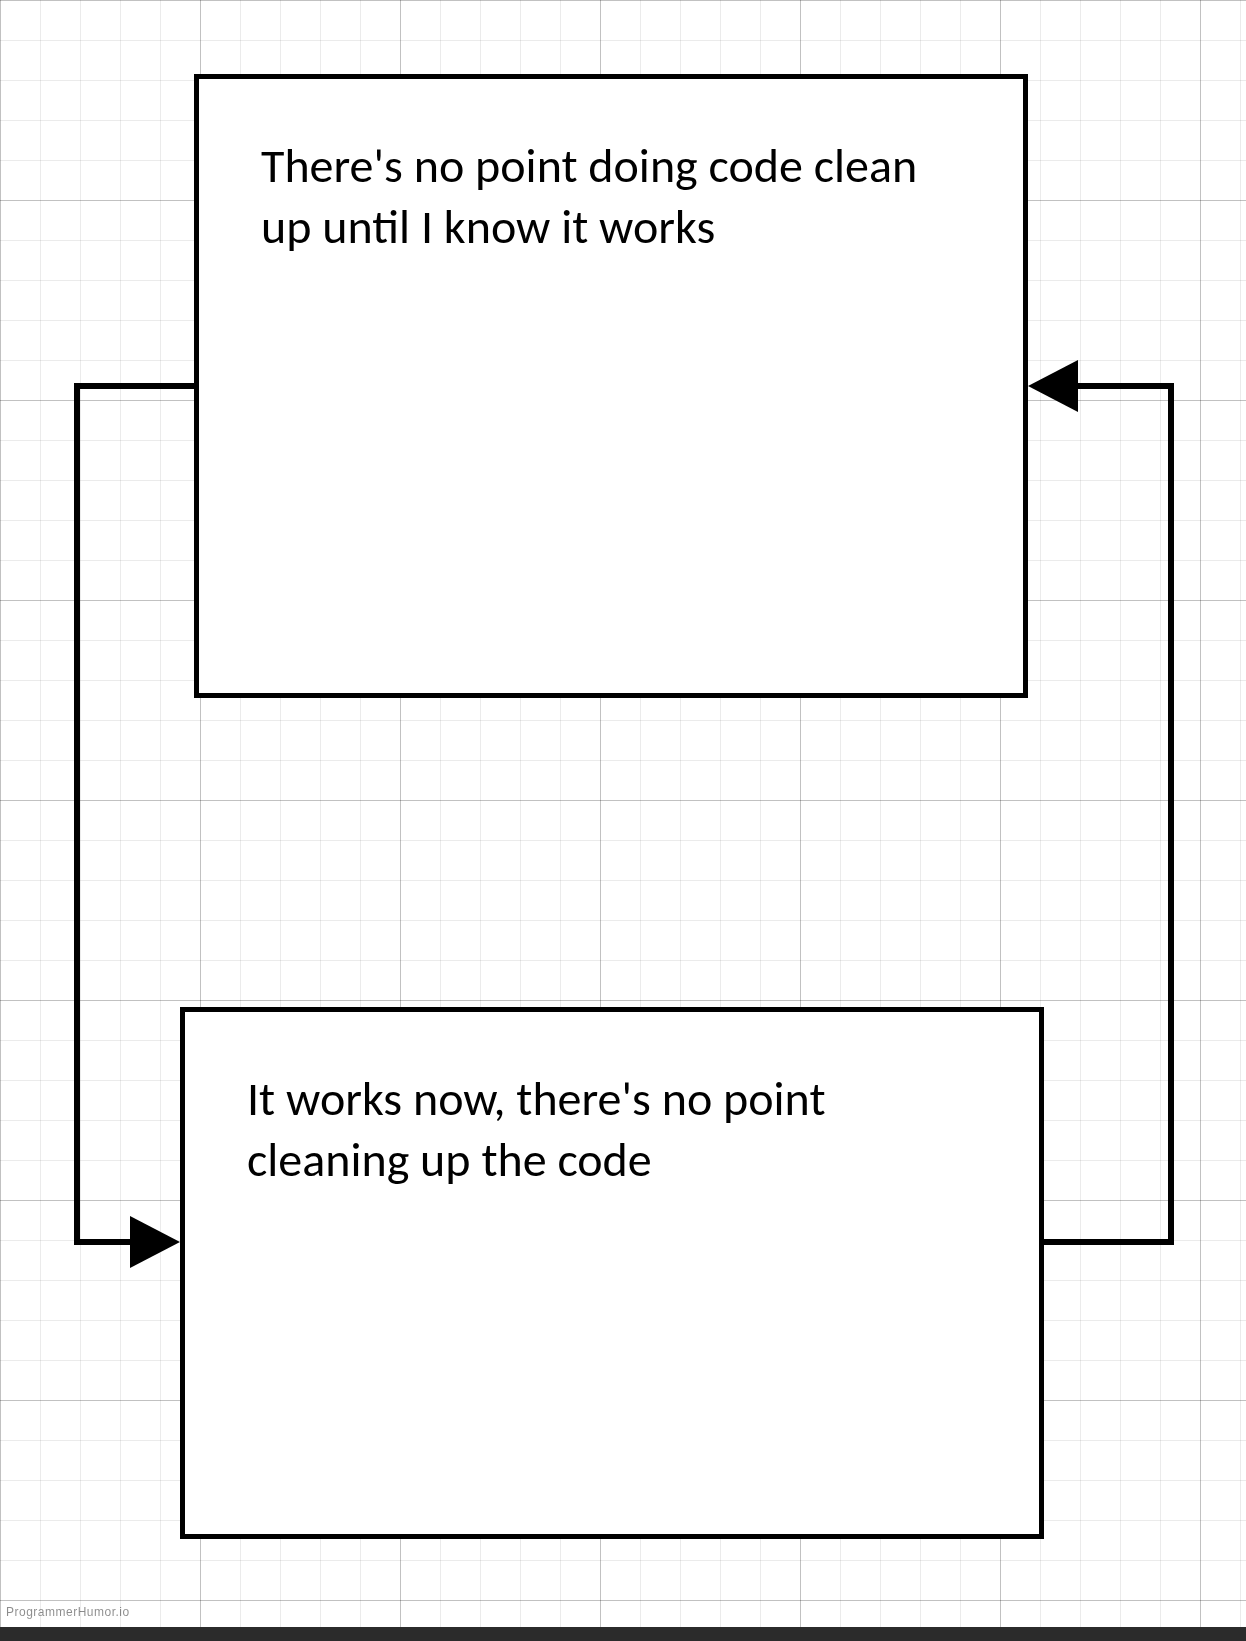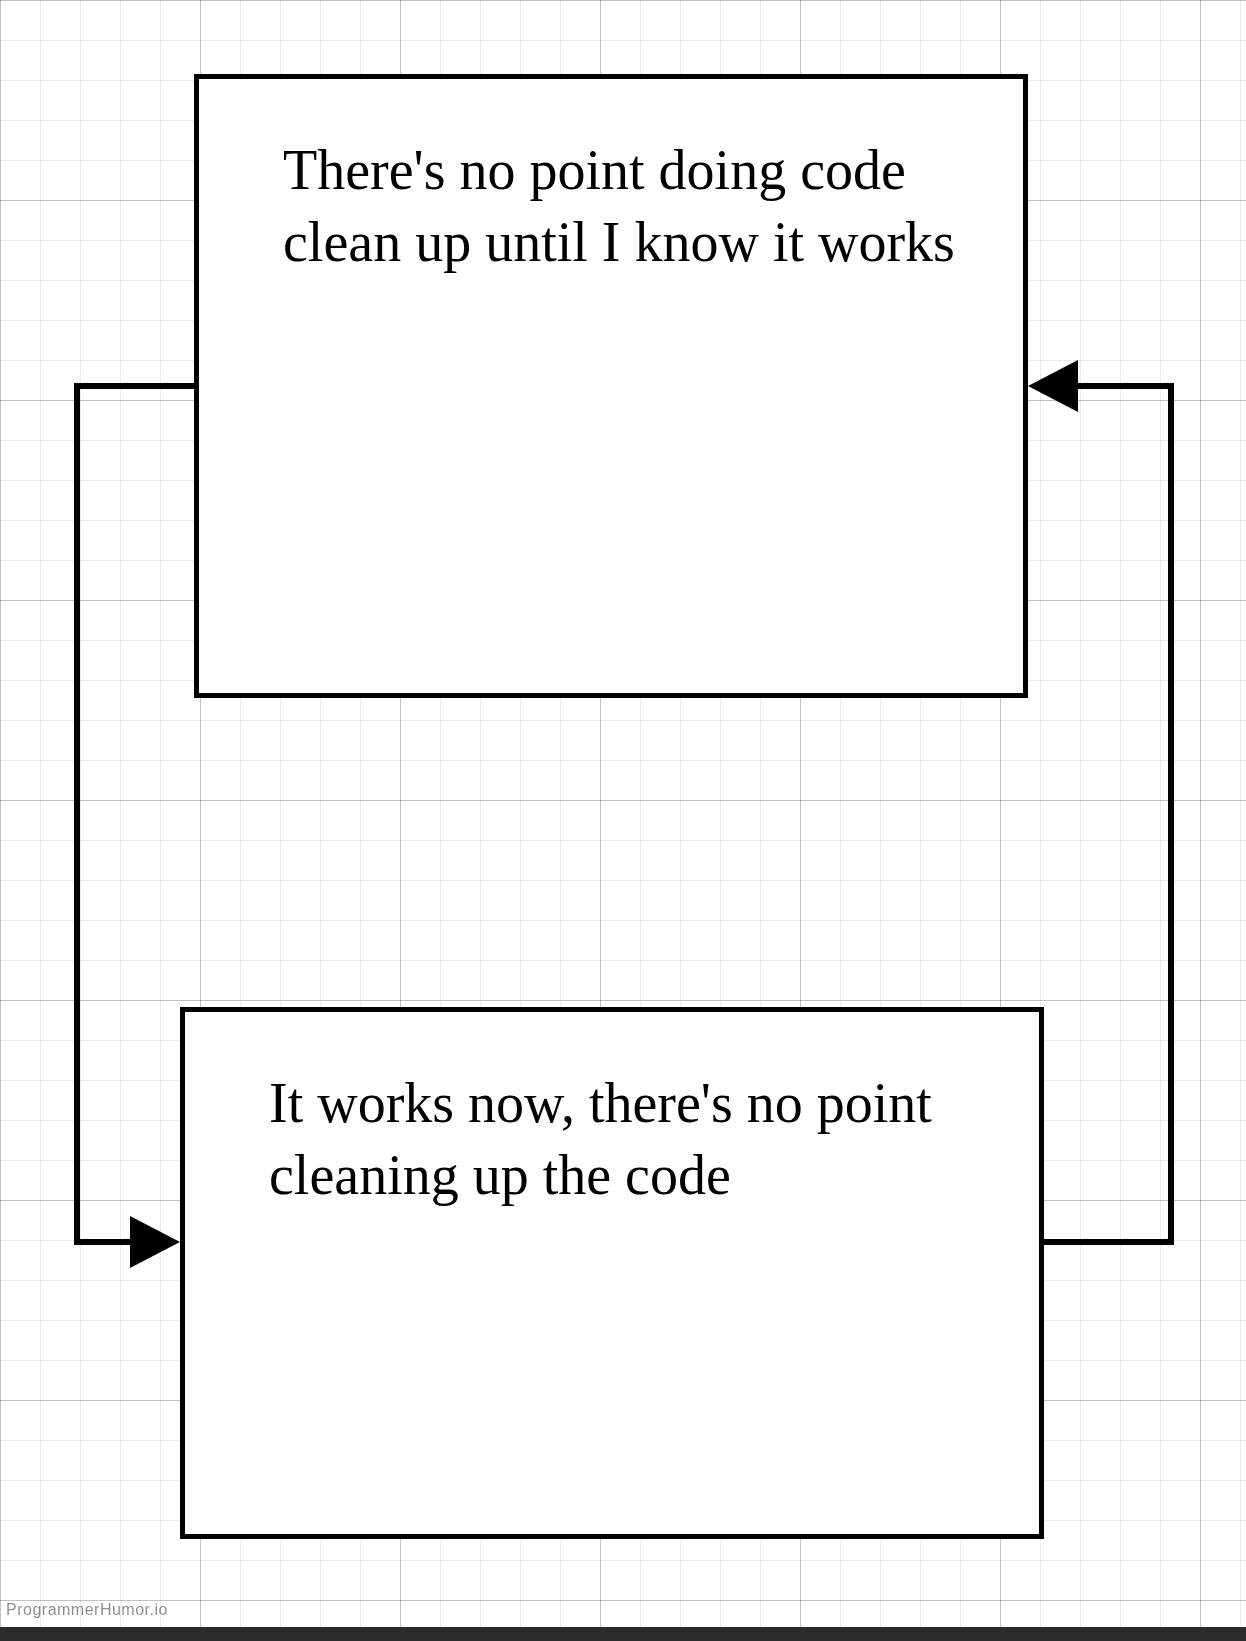--- a/index.html
+++ b/index.html
@@ -27,26 +27,25 @@
       40px 40px,
       40px 40px;
     background-position: 0 0, 0 0, 0 0, 0 0;
   }
 
   .node {
     position: absolute;
     background: #ffffff;
     border: 5px solid #000;
     box-sizing: border-box;
-    padding: 56px 50px 30px 84px;
+    padding: 56px 50px 30px 62px;
     color: #000;
-    font-size: 56px;
+    font-size: 48px;
     line-height: 1.28;
     font-weight: 400;
-    font-family: Liberation Serif, serif;
   }
 
   #node-top {
     left: 194px;
     top: 74px;
     width: 834px;
     height: 624px;
   }
   #node-bottom {
     left: 180px;
@@ -67,21 +66,21 @@
     position: absolute;
     width: 0;
     height: 0;
   }
 
   .watermark {
     position: absolute;
     left: 6px;
     bottom: 22px;
     font-family: Arial, sans-serif;
-    font-size: 16px;
+    font-size: 12px;
     letter-spacing: 0.5px;
     color: rgba(0,0,0,0.45);
   }
   .footer-bar {
     position: absolute;
     left: 0;
     bottom: 0;
     width: 100%;
     height: 14px;
     background: #2b2b2b;

